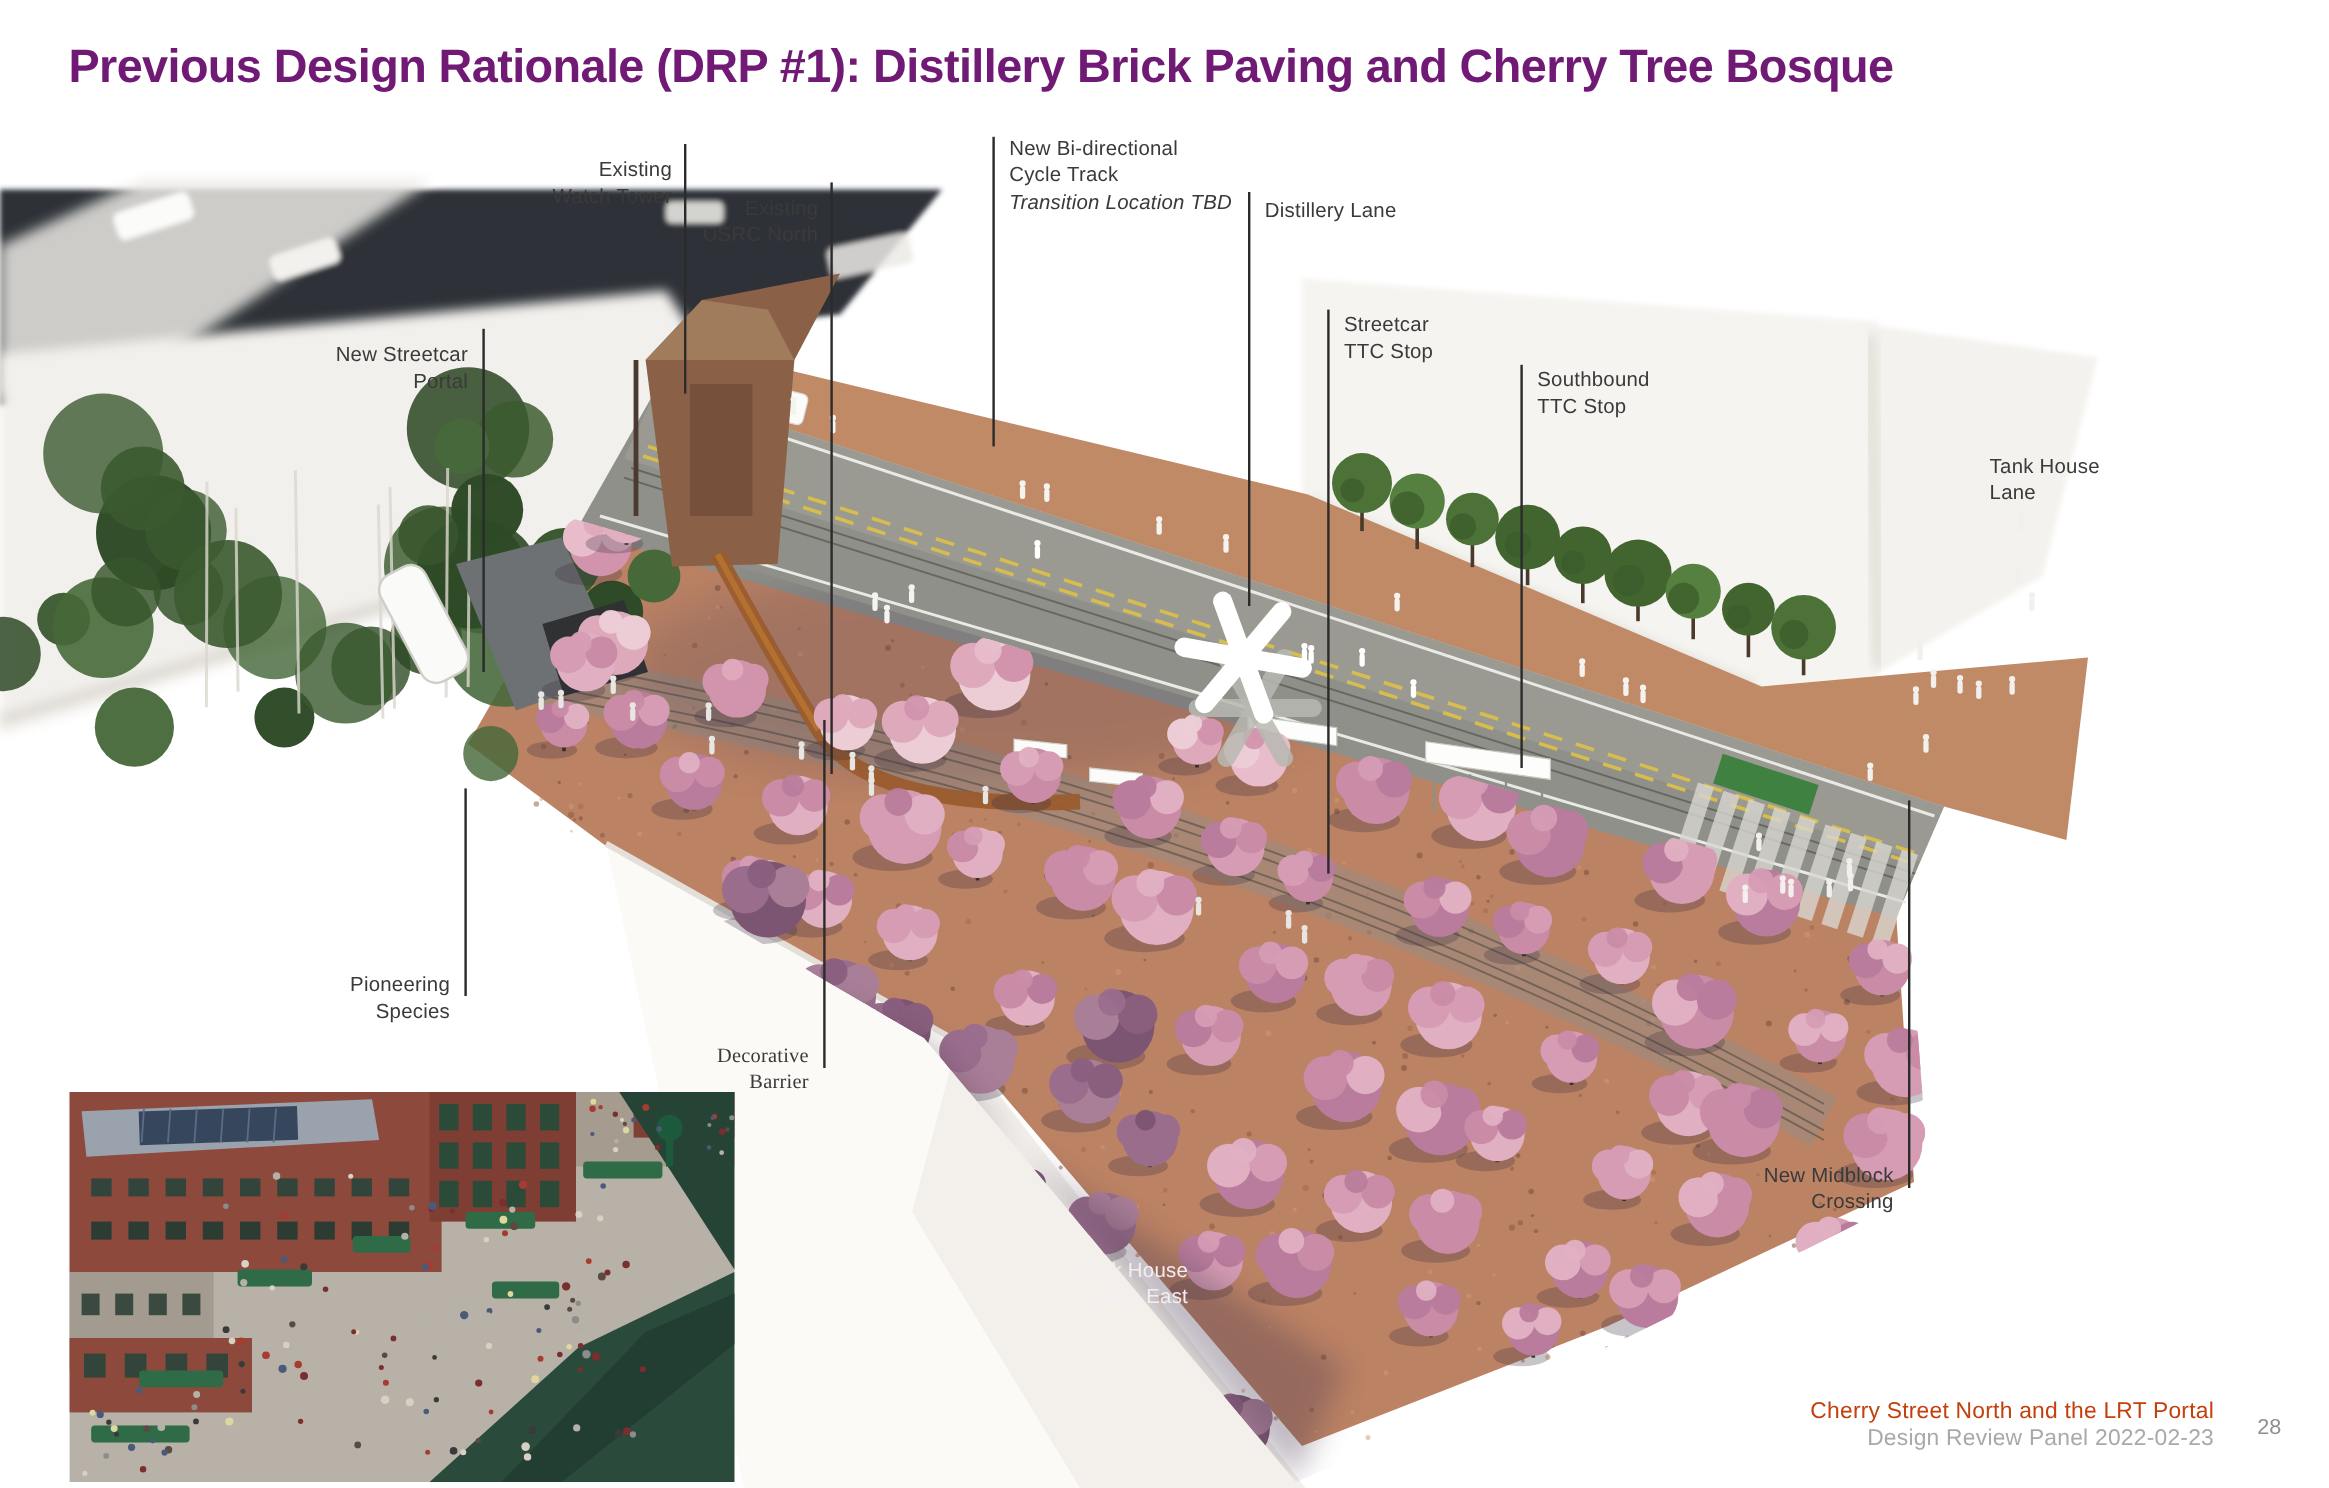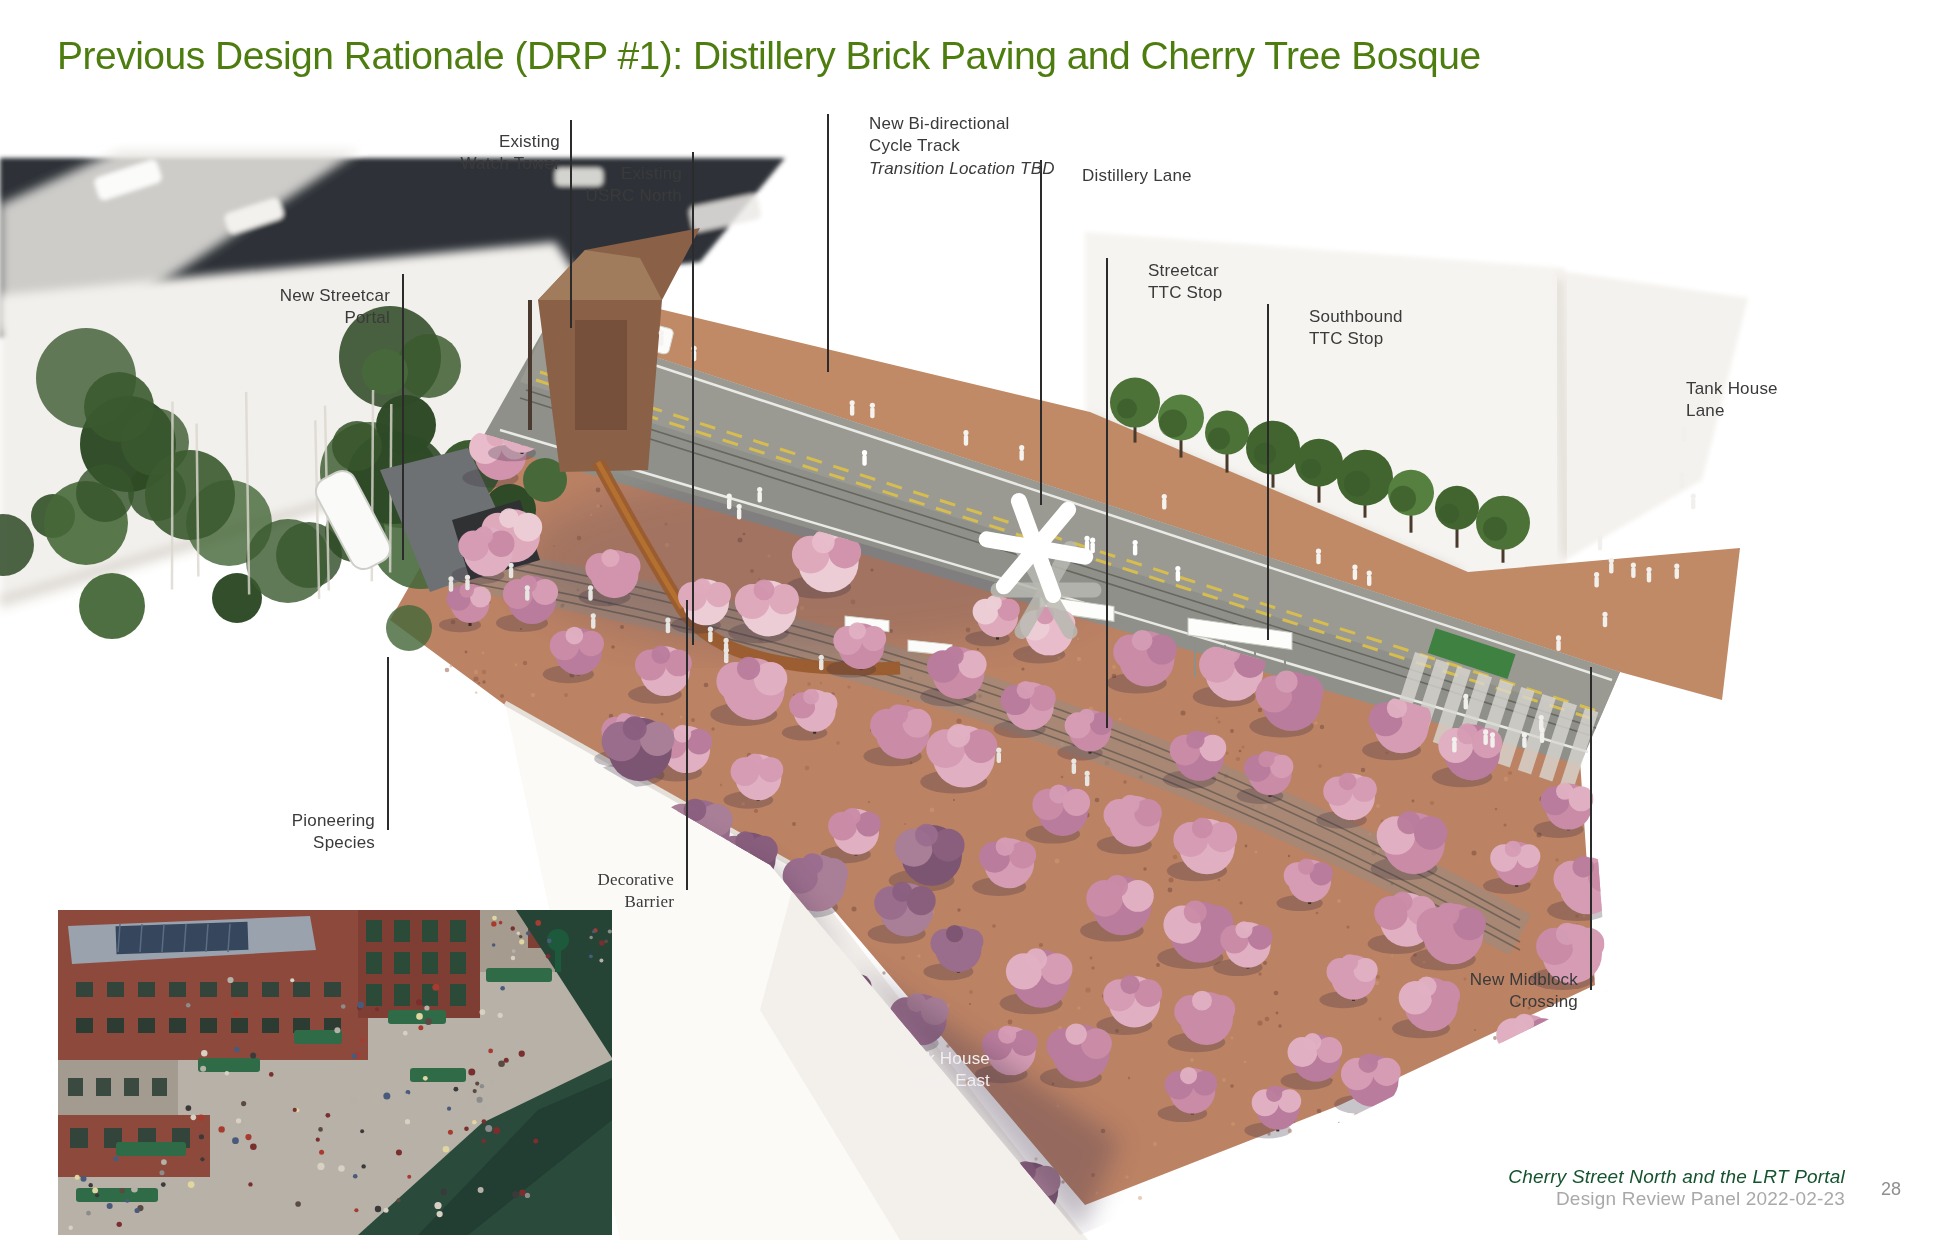--- a/index.html
+++ b/index.html
@@ -1,28 +1,28 @@
 <!DOCTYPE html>
 <html><head>
 <meta charset="utf-8">
 <style>
   html,body{margin:0;padding:0;background:#ffffff;}
   #page{position:relative;width:1941px;height:1240px;background:#ffffff;overflow:hidden;
         font-family:"Liberation Sans",sans-serif;}
-  #title{position:absolute;left:57px;top:34px;font-size:39px;font-weight:400;color:#4d7c0f;
+  #title{position:absolute;left:57px;top:34px;font-size:39px;font-weight:700;color:#701a75;
          letter-spacing:-0.5px;white-space:nowrap;}
   #scene-wrap{position:absolute;left:0;top:0;width:1941px;height:1240px;}
   .callout{position:absolute;font-size:17px;line-height:1.32;color:#3a3a3a;letter-spacing:0.2px;}
   .callout.r{text-align:right;transform:translateX(-100%);margin-top:12px;}
-  .callout.l{text-align:left;margin-left:28px;}
+  .callout.l{text-align:left;}
   .callout.white{color:#f3eef0;}
   .callout .it{font-style:italic;}
   .lead{position:absolute;width:2px;background:#2b2b2b;}
   #footer{position:absolute;right:96px;bottom:30px;text-align:right;}
-  #footer .f1{font-size:19px;color:#14532d;letter-spacing:0.2px;font-style:italic;}
+  #footer .f1{font-size:19px;color:#c2410c;letter-spacing:0.2px;}
   #footer .f2{font-size:19px;color:#a9a9a9;letter-spacing:0.2px;}
   #pageno{position:absolute;right:40px;bottom:40px;font-size:18px;color:#8f8f8f;}
   .cspan{display:block;}
 </style>
 </head>
 <body>
 
 <div id="page">
 
   <div id="scene-wrap"><svg width="1941" height="1240" viewBox="0 0 1941 1240" xmlns="http://www.w3.org/2000/svg">

